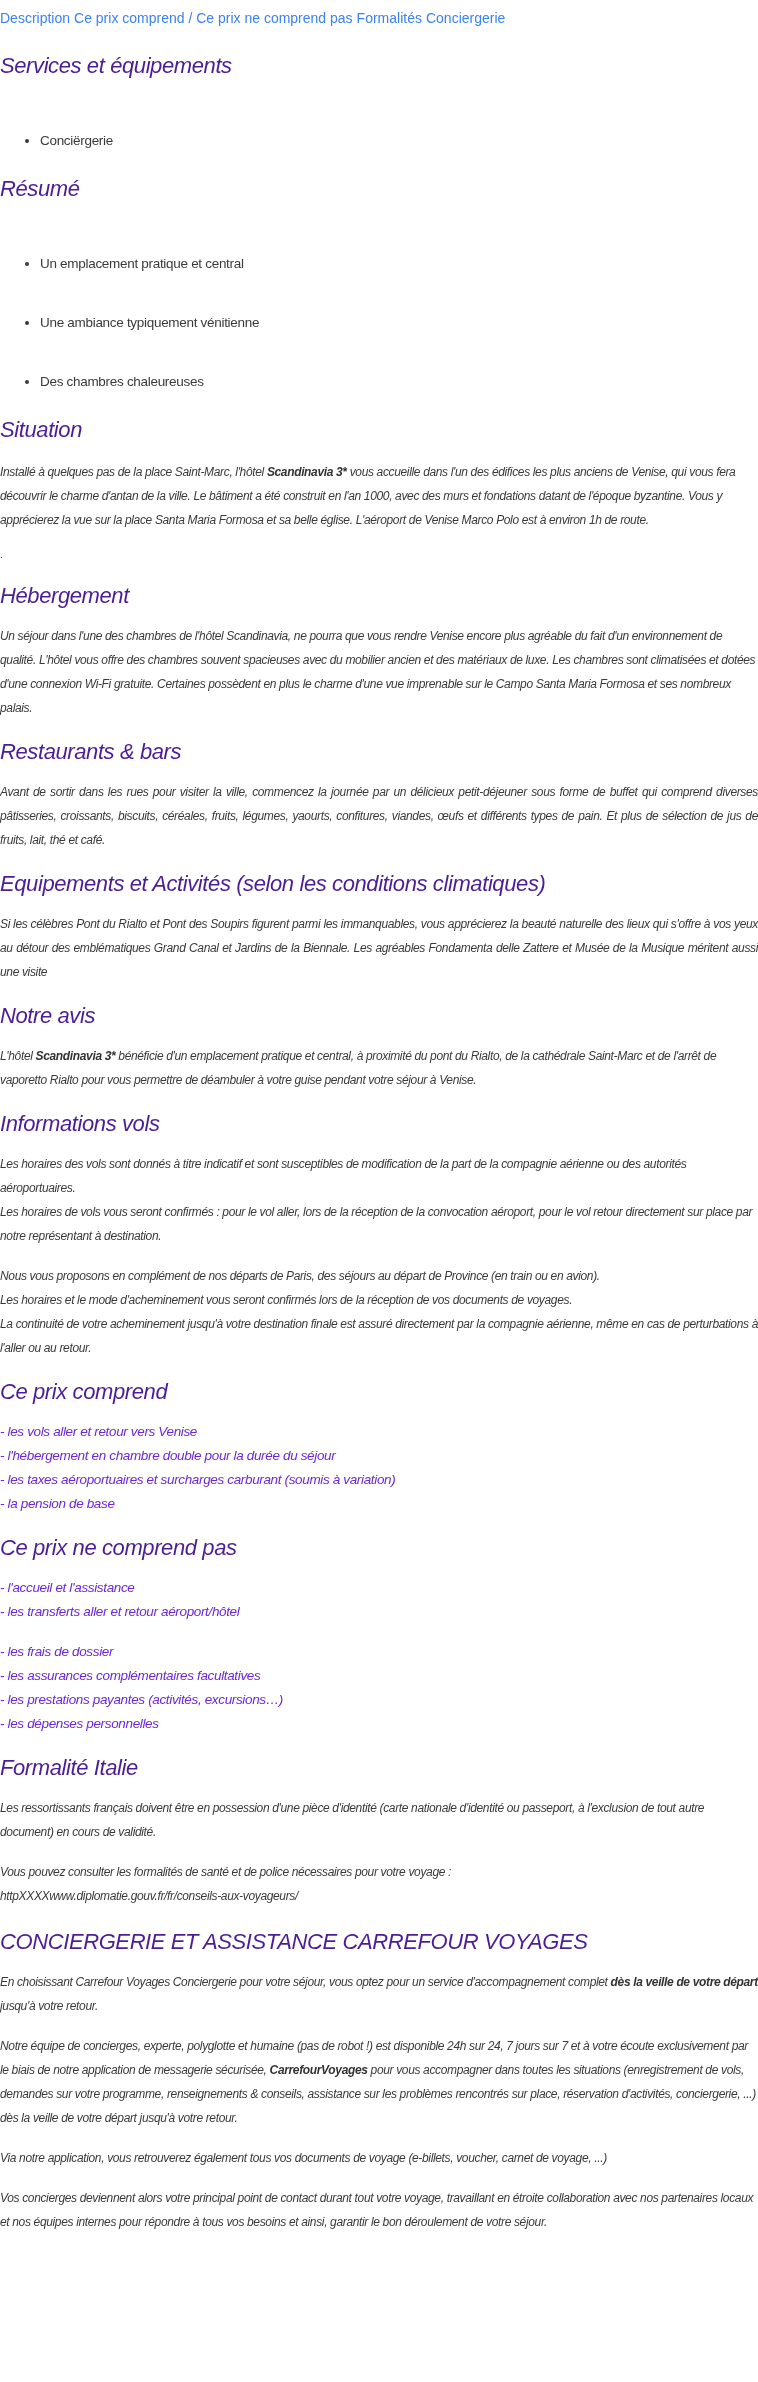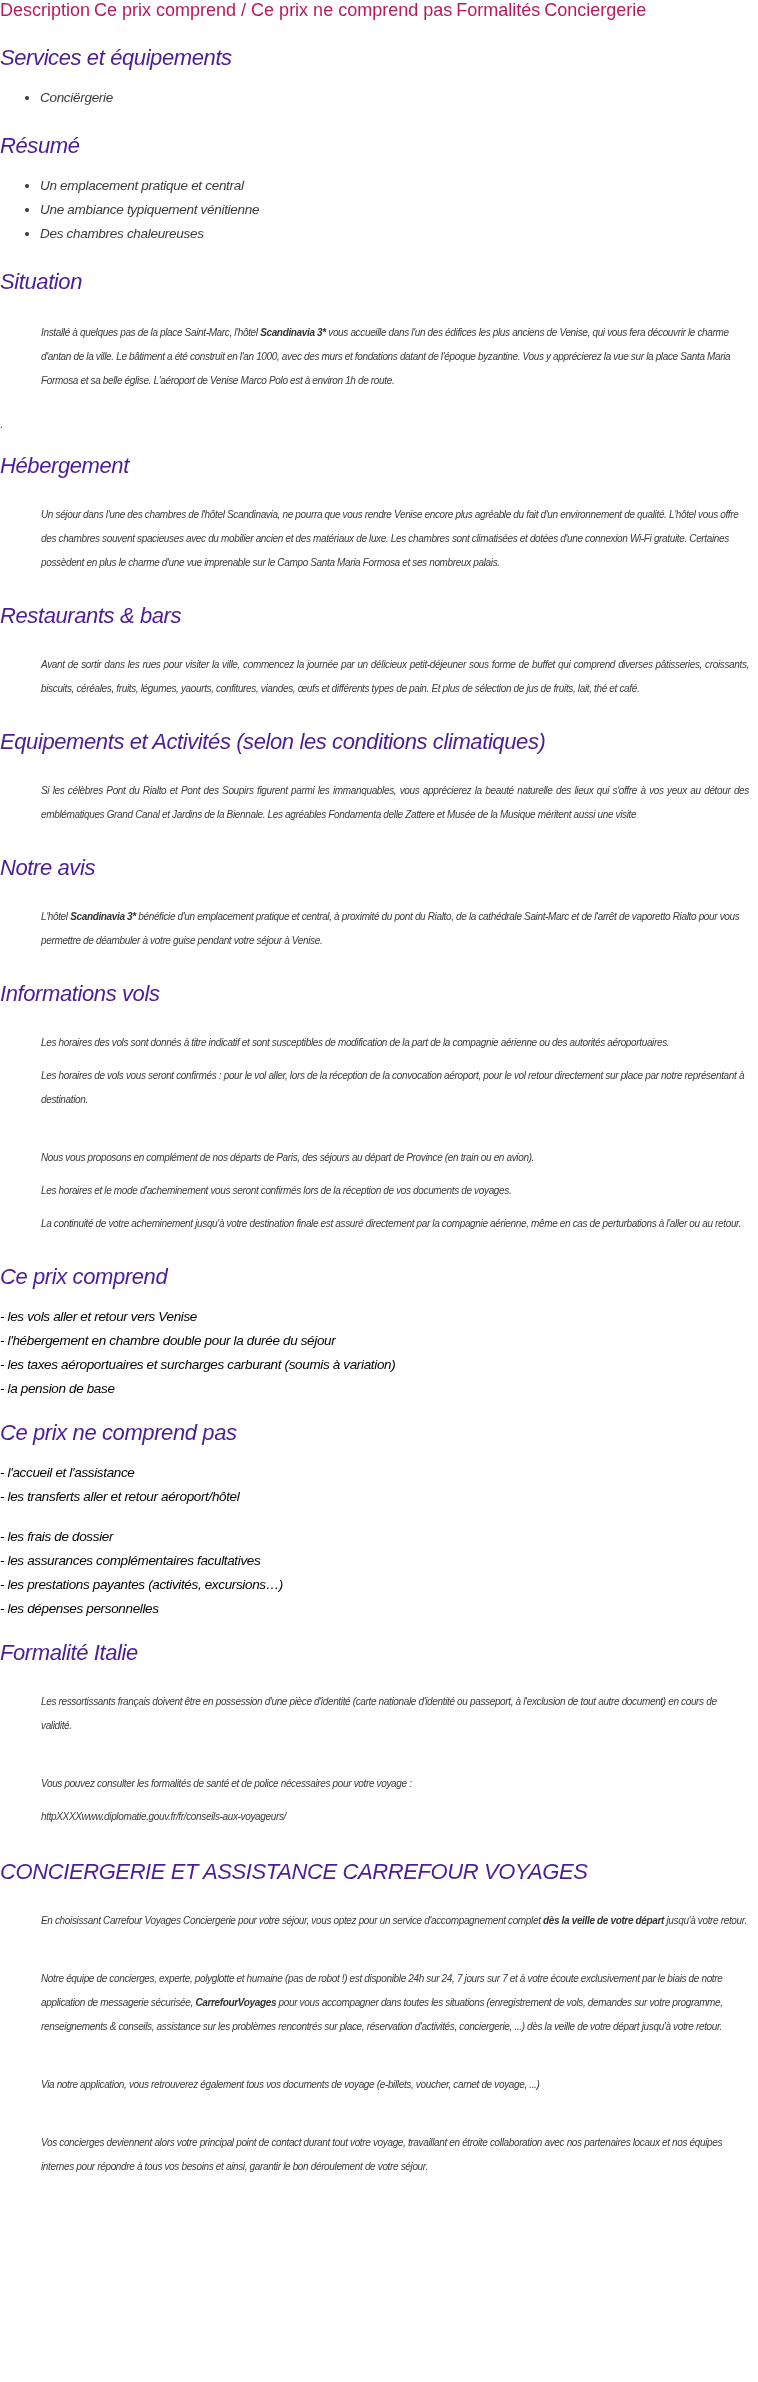--- a/index.html
+++ b/index.html
@@ -2,60 +2,59 @@
 <html><head>
   <meta charset="utf-8">
   <style>
     html, body { margin: 0; padding: 0; background: #ffffff; }
     body {
       width: 758px;
       font-family: "Liberation Sans", "DejaVu Sans", sans-serif;
       color: #3a3a3a;
     }
     .tabs-line {
-      font-size: 18px;
-      color: #be185d;
+      font-size: 14px;
+      color: #3b82f6;
       height: 22px;
       line-height: 20px;
-      padding-top: 0;
+      padding-top: 8px;
       white-space: nowrap;
     }
     .tabs-line span { margin-right: 4px; }
     h2.section-title {
       color: #4c1d95;
       font-style: italic;
       font-weight: normal;
       font-size: 22px;
       letter-spacing: -0.4px;
       margin: 0;
       line-height: 28px;
     }
     ul.bullets {
       margin: 0;
       padding-left: 40px;
       list-style: disc;
     }
     ul.bullets li {
-      font-style: italic;
       font-size: 13.5px;
       line-height: 24px;
       letter-spacing: -0.3px;
       color: #3a3a3a;
+      margin-top: 35px;
     }
     p.body {
-      margin: 9px;
+      margin: 0;
       font-style: italic;
-      font-size: 10px;
+      font-size: 12px;
       line-height: 24px;
       letter-spacing: -0.35px;
       color: #3a3a3a;
-      padding-left: 32px;
     }
     p.justify { text-align: justify; }
-    .line { font-style: italic; font-size: 13.5px; line-height: 24px; letter-spacing: -0.35px; color:#000000; }
+    .line { font-style: italic; font-size: 13.5px; line-height: 24px; letter-spacing: -0.35px; color:#6d28d9; }
     b { font-weight: bold; color: #333; }
     .dot { font-size: 10px; line-height: 10px; color:#333; }
   </style>
 </head>
 <body>
 
 <div class="tabs-line">
   <span>Description</span><span>Ce prix comprend / Ce prix ne comprend pas</span><span>Formalités</span><span>Conciergerie</span>
 </div>
 

